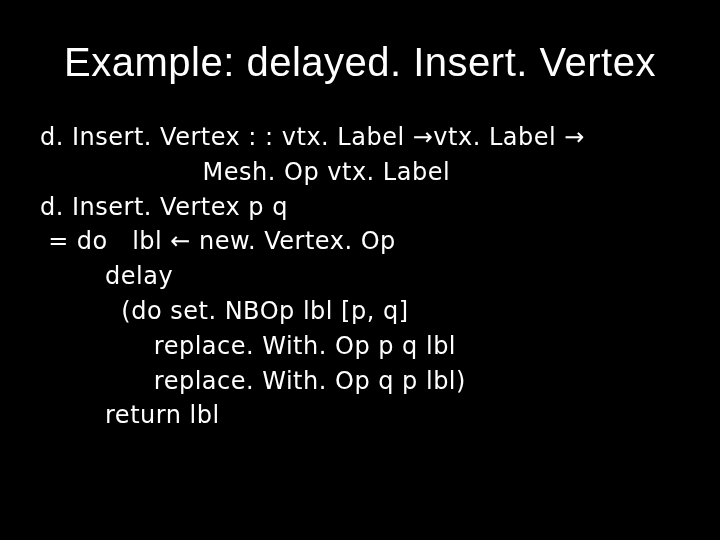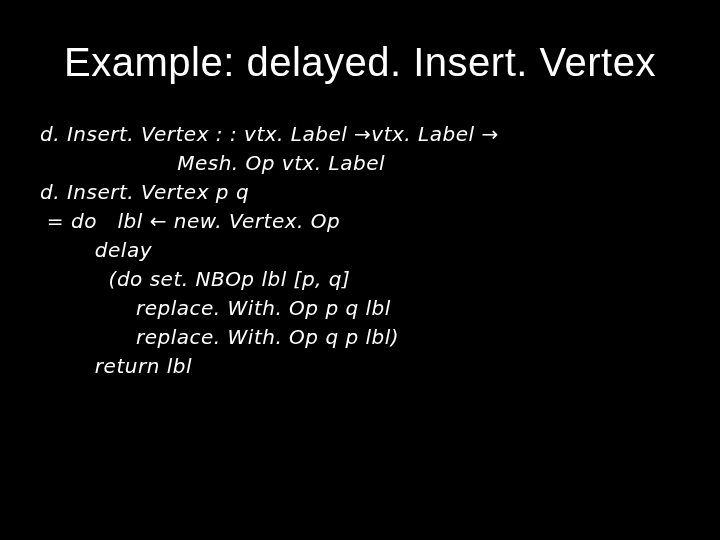--- a/index.html
+++ b/index.html
@@ -20,25 +20,24 @@
   .title {
     font-family: Arial, Helvetica, sans-serif;
     font-size: 40px;
     font-weight: 400;
     text-align: center;
     margin: 10px 0 35px 0;
     letter-spacing: 0.5px;
   }
   .code {
     font-family: "Verdana", "DejaVu Sans", sans-serif;
-    font-size: 20px;
+    font-size: 24px;
     line-height: 1.45;
     white-space: pre;
     letter-spacing: 0.5px;
-    font-style: italic;
   }
 </style>
 </head>
 <body>
 
 <div class="slide">
   <div class="title">Example: delayed. Insert. Vertex</div>
   <div class="code">d. Insert. Vertex : : vtx. Label →vtx. Label →
                     Mesh. Op vtx. Label
 d. Insert. Vertex p q

